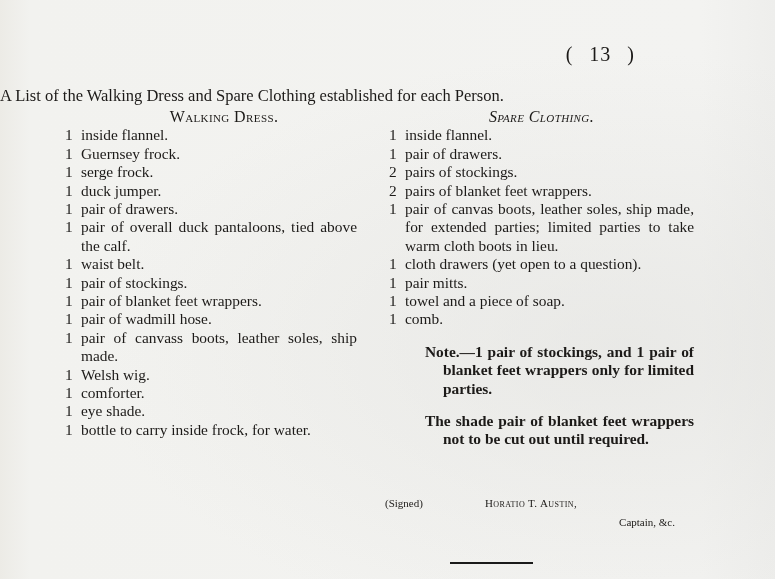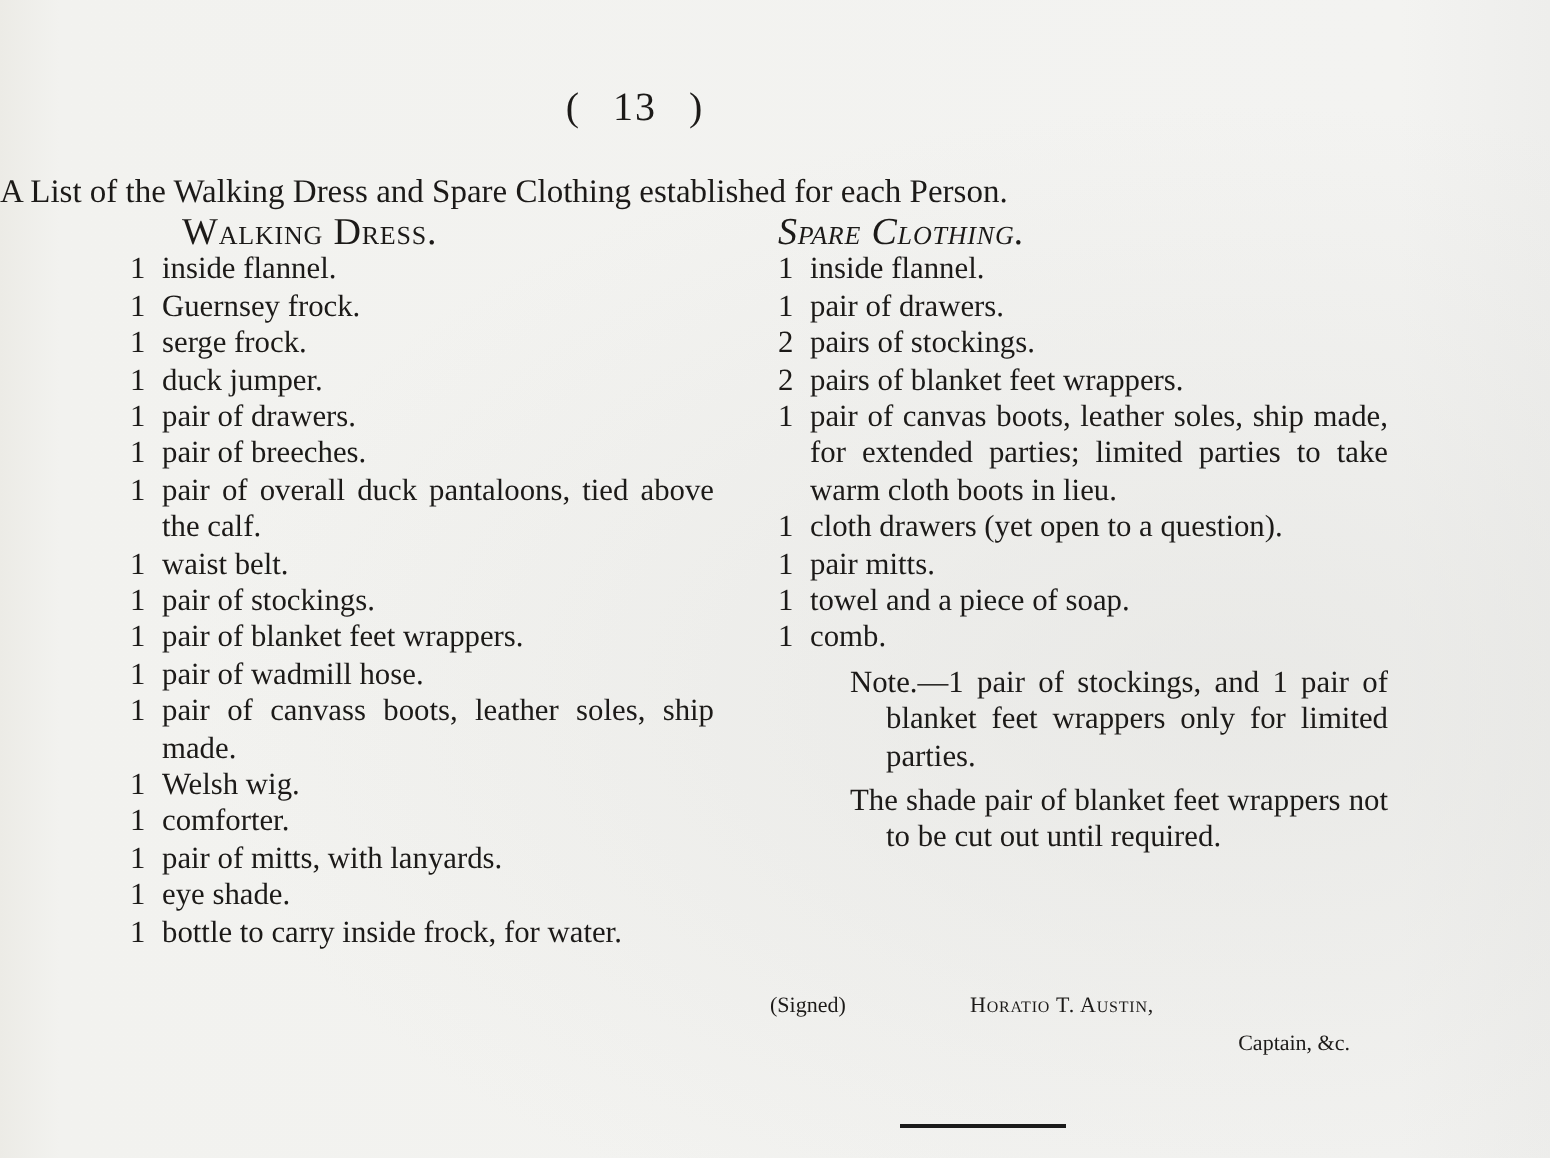--- a/index.html
+++ b/index.html
@@ -20,64 +20,65 @@
       left: 0; top: 0;
       width: 775px; height: 579px;
       background:
         radial-gradient(ellipse at 80% 60%, rgba(225,225,222,0.55), rgba(241,241,238,0) 60%),
         linear-gradient(90deg, #ecebe6 0px, #f2f2ef 30px, #f3f3f1 700px, #eeeeec 775px);
     }
     .page-number {
       position: absolute;
       left: 0; width: 635px;
       top: 43px;
-      text-align: center;
+      text-align: right;
       font-size: 20px;
       letter-spacing: 1px;
       word-spacing: 10px;
     }
     .doc-title {
       position: absolute;
       left: 0; width: 775px;
       top: 86px;
       font-size: 16.5px;
     }
     .col {
       position: absolute;
       top: 108px;
       font-size: 15.4px;
       line-height: 18.4px;
     }
     .col-left { left: 65px; width: 292px; }
     .col-right { left: 389px; width: 305px; }
     .col-head {
-      text-align: left;
+      text-align: center;
       font-variant: small-caps;
-      font-size: 19px;
+      font-size: 16px;
       letter-spacing: 0.4px;
       height: 18.4px;
     }
     .col-left .col-head { padding-left: 26px; }
     .col-right .col-head { padding-left: 0; font-style: italic; }
     .item {
       display: block;
       padding-left: 16px;
       text-indent: -16px;
       text-align: justify;
       text-align-last: left;
     }
     .qty { display: inline-block; width: 16px; text-indent: 0; }
     .note {
-      margin-top: 4px;
+      margin-top: 14px;
       padding-left: 36px;
       text-indent: -18px;
       margin-left: 18px;
       text-align: justify;
       text-align-last: left;
       width: 251px;
+      font-weight: bold;
     }
     .signature {
       position: absolute;
       top: 494px;
       left: 385px;
       font-size: 11px;
       line-height: 19px;
       width: 300px;
     }
     .signed { display: inline-block; width: 100px; }
@@ -105,30 +106,28 @@
 
   <div class="doc-title">A List of the Walking Dress and Spare Clothing established for each Person.</div>
 
   <div class="col col-left">
     <div class="col-head">Walking Dress.</div>
     <span class="item"><span class="qty">1</span><span>inside flannel.</span></span>
     <span class="item"><span class="qty">1</span><span>Guernsey frock.</span></span>
     <span class="item"><span class="qty">1</span><span>serge frock.</span></span>
     <span class="item"><span class="qty">1</span><span>duck jumper.</span></span>
     <span class="item"><span class="qty">1</span><span>pair of drawers.</span></span>
-    <span class="item"><span class="qty">1</span><span>pair of breeches.</span></span>
     <span class="item"><span class="qty">1</span><span>pair of overall duck pantaloons, tied above the calf.</span></span>
     <span class="item"><span class="qty">1</span><span>waist belt.</span></span>
     <span class="item"><span class="qty">1</span><span>pair of stockings.</span></span>
     <span class="item"><span class="qty">1</span><span>pair of blanket feet wrappers.</span></span>
     <span class="item"><span class="qty">1</span><span>pair of wadmill hose.</span></span>
     <span class="item"><span class="qty">1</span><span>pair of canvass boots, leather soles, ship made.</span></span>
     <span class="item"><span class="qty">1</span><span>Welsh wig.</span></span>
     <span class="item"><span class="qty">1</span><span>comforter.</span></span>
-    <span class="item"><span class="qty">1</span><span>pair of mitts, with lanyards.</span></span>
     <span class="item"><span class="qty">1</span><span>eye shade.</span></span>
     <span class="item"><span class="qty">1</span><span>bottle to carry inside frock, for water.</span></span>
   </div>
 
   <div class="col col-right">
     <div class="col-head">Spare Clothing.</div>
     <span class="item"><span class="qty">1</span><span>inside flannel.</span></span>
     <span class="item"><span class="qty">1</span><span>pair of drawers.</span></span>
     <span class="item"><span class="qty">2</span><span>pairs of stockings.</span></span>
     <span class="item"><span class="qty">2</span><span>pairs of blanket feet wrappers.</span></span>

